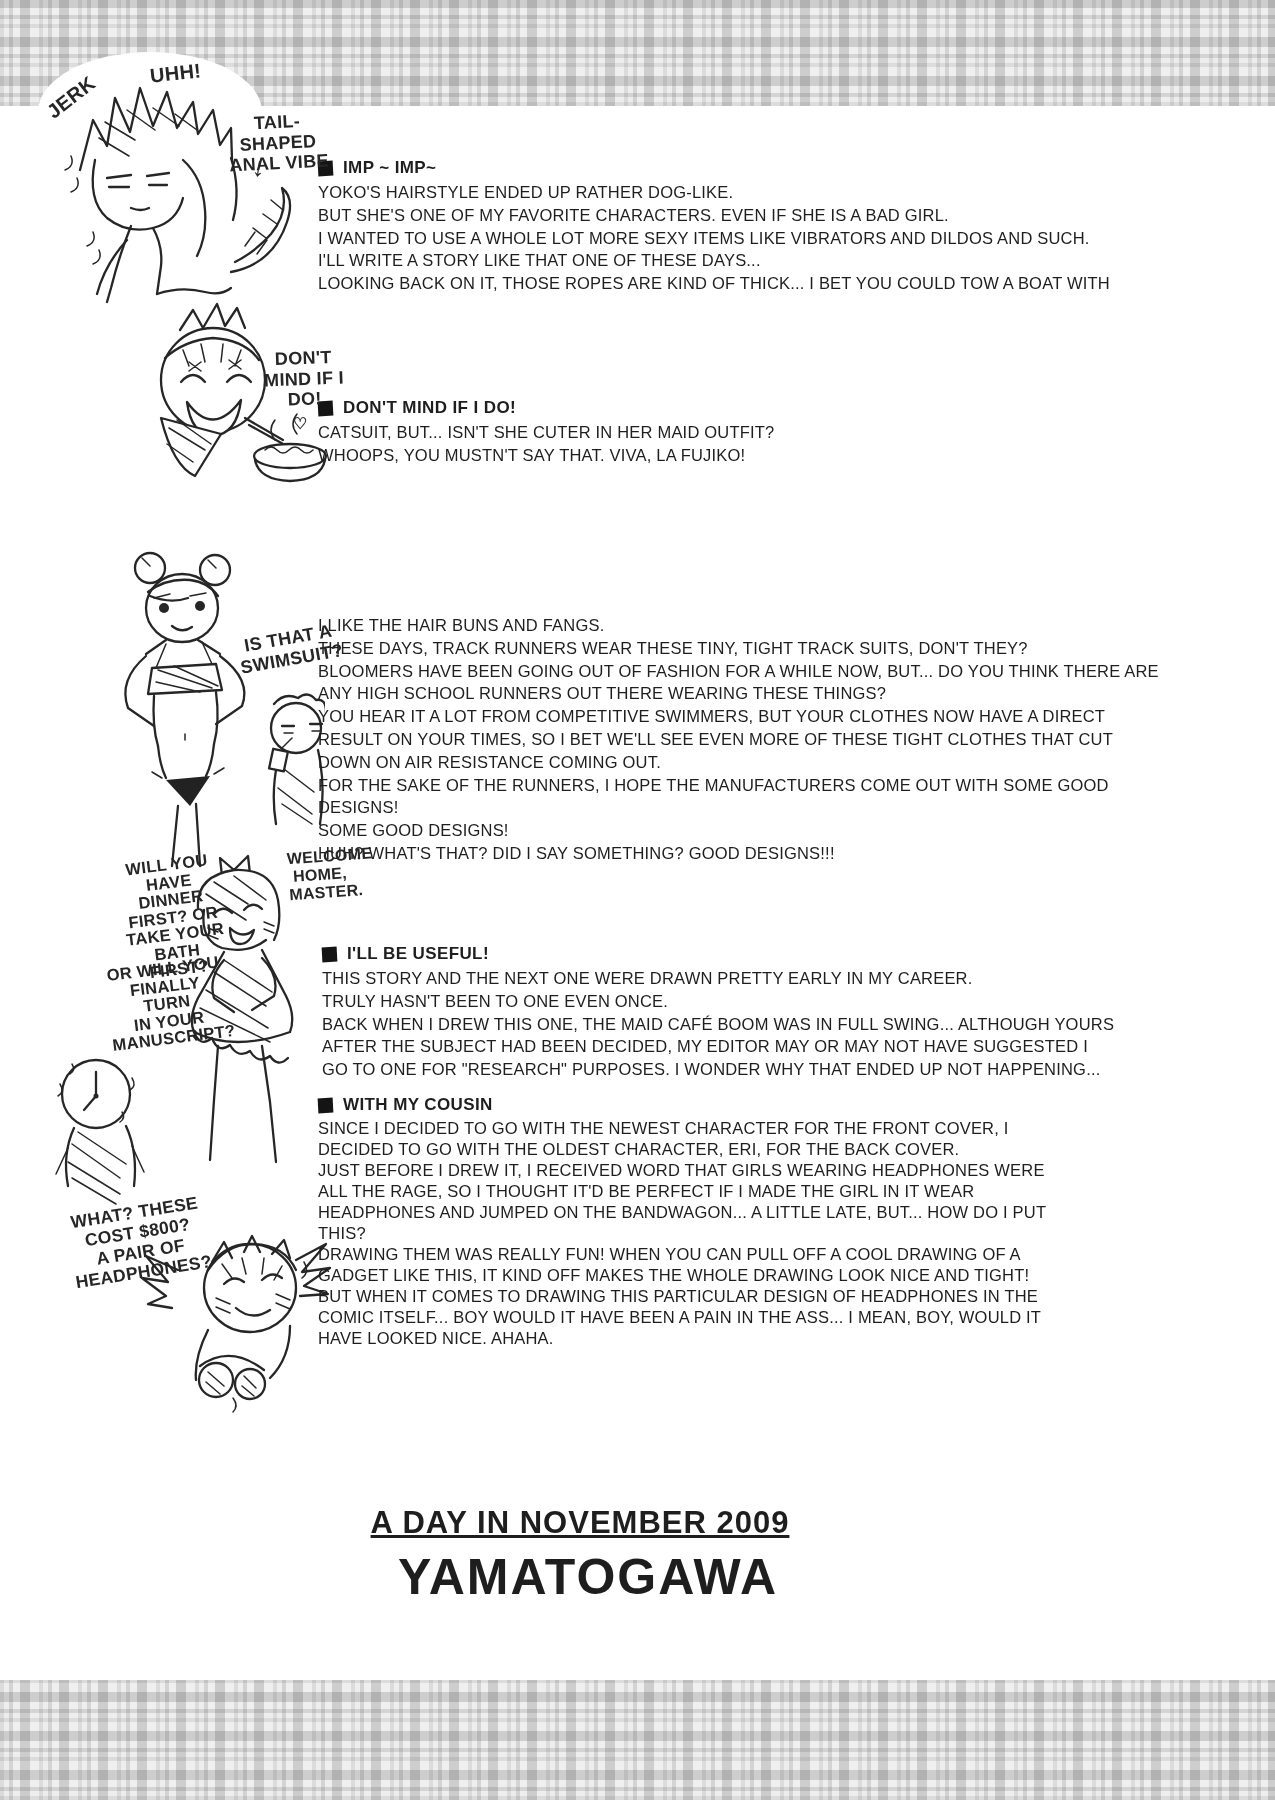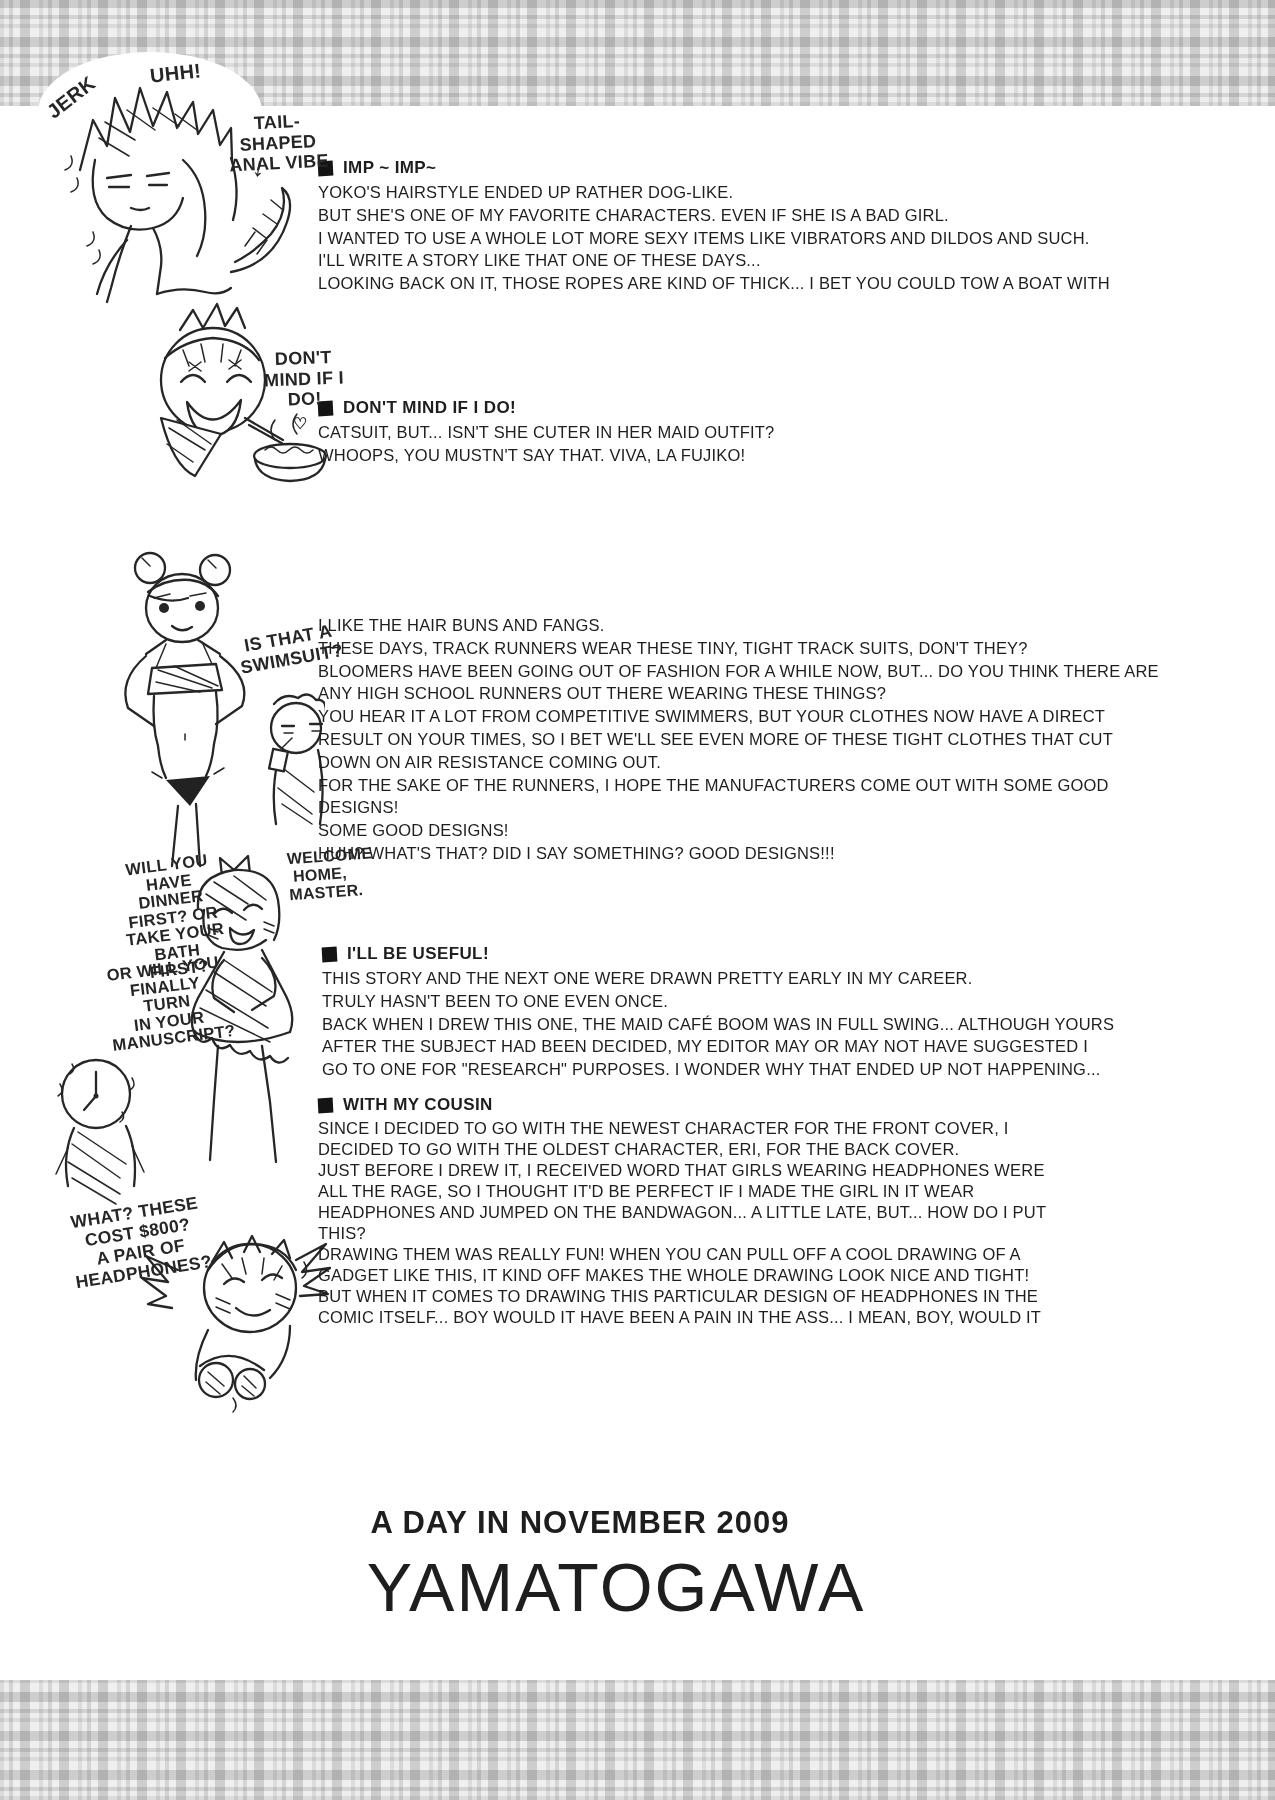--- a/index.html
+++ b/index.html
@@ -50,25 +50,25 @@
   }
 
   
   .doodle{position:absolute;z-index:2;}
   .doodle *{fill:none;stroke:#262626;stroke-width:2.3;stroke-linecap:round;stroke-linejoin:round;}
   .thin{stroke-width:1.5 !important;}
 
   
   .footer-date{
     position:absolute;left:580px;top:1505px;transform:translateX(-50%);
-    font-size:31px;font-weight:700;letter-spacing:1px;white-space:nowrap;z-index:3;
+    font-size:31px;font-weight:700;letter-spacing:1px;white-space:nowrap;z-index:3;text-decoration:underline;
   }
   .footer-artist{
-    position:absolute;left:616px;top:1548px;transform:translateX(-50%);
-    font-size:68px;font-weight:400;letter-spacing:2px;white-space:nowrap;z-index:3;
+    position:absolute;left:588px;top:1548px;transform:translateX(-50%);
+    font-size:50px;font-weight:700;letter-spacing:2px;white-space:nowrap;z-index:3;
   }
 </style>
 </head>
 <body>
 
 <div class="page">
 
   <div class="plaid top"></div>
   <div class="plaid bottom"></div>
 
@@ -274,19 +274,20 @@
       <div class="ln">SINCE I DECIDED TO GO WITH THE NEWEST CHARACTER FOR THE FRONT COVER, I</div>
       <div class="ln">DECIDED TO GO WITH THE OLDEST CHARACTER, ERI, FOR THE BACK COVER.</div>
       <div class="ln">JUST BEFORE I DREW IT, I RECEIVED WORD THAT GIRLS WEARING HEADPHONES WERE</div>
       <div class="ln">ALL THE RAGE, SO I THOUGHT IT'D BE PERFECT IF I MADE THE GIRL IN IT WEAR</div>
       <div class="ln">HEADPHONES AND JUMPED ON THE BANDWAGON... A LITTLE LATE, BUT... HOW DO I PUT</div>
       <div class="ln">THIS?</div>
       <div class="ln">DRAWING THEM WAS REALLY FUN! WHEN YOU CAN PULL OFF A COOL DRAWING OF A</div>
       <div class="ln">GADGET LIKE THIS, IT KIND OFF MAKES THE WHOLE DRAWING LOOK NICE AND TIGHT!</div>
       <div class="ln">BUT WHEN IT COMES TO DRAWING THIS PARTICULAR DESIGN OF HEADPHONES IN THE</div>
       <div class="ln">COMIC ITSELF... BOY WOULD IT HAVE BEEN A PAIN IN THE ASS... I MEAN, BOY, WOULD IT</div>
+      <div class="ln">HAVE LOOKED NICE. AHAHA.</div>
     </div>
   </section>
 
   <div class="footer-date">A DAY IN NOVEMBER 2009</div>
   <div class="footer-artist">YAMATOGAWA</div>
 
 </div>
 
 </body></html>

